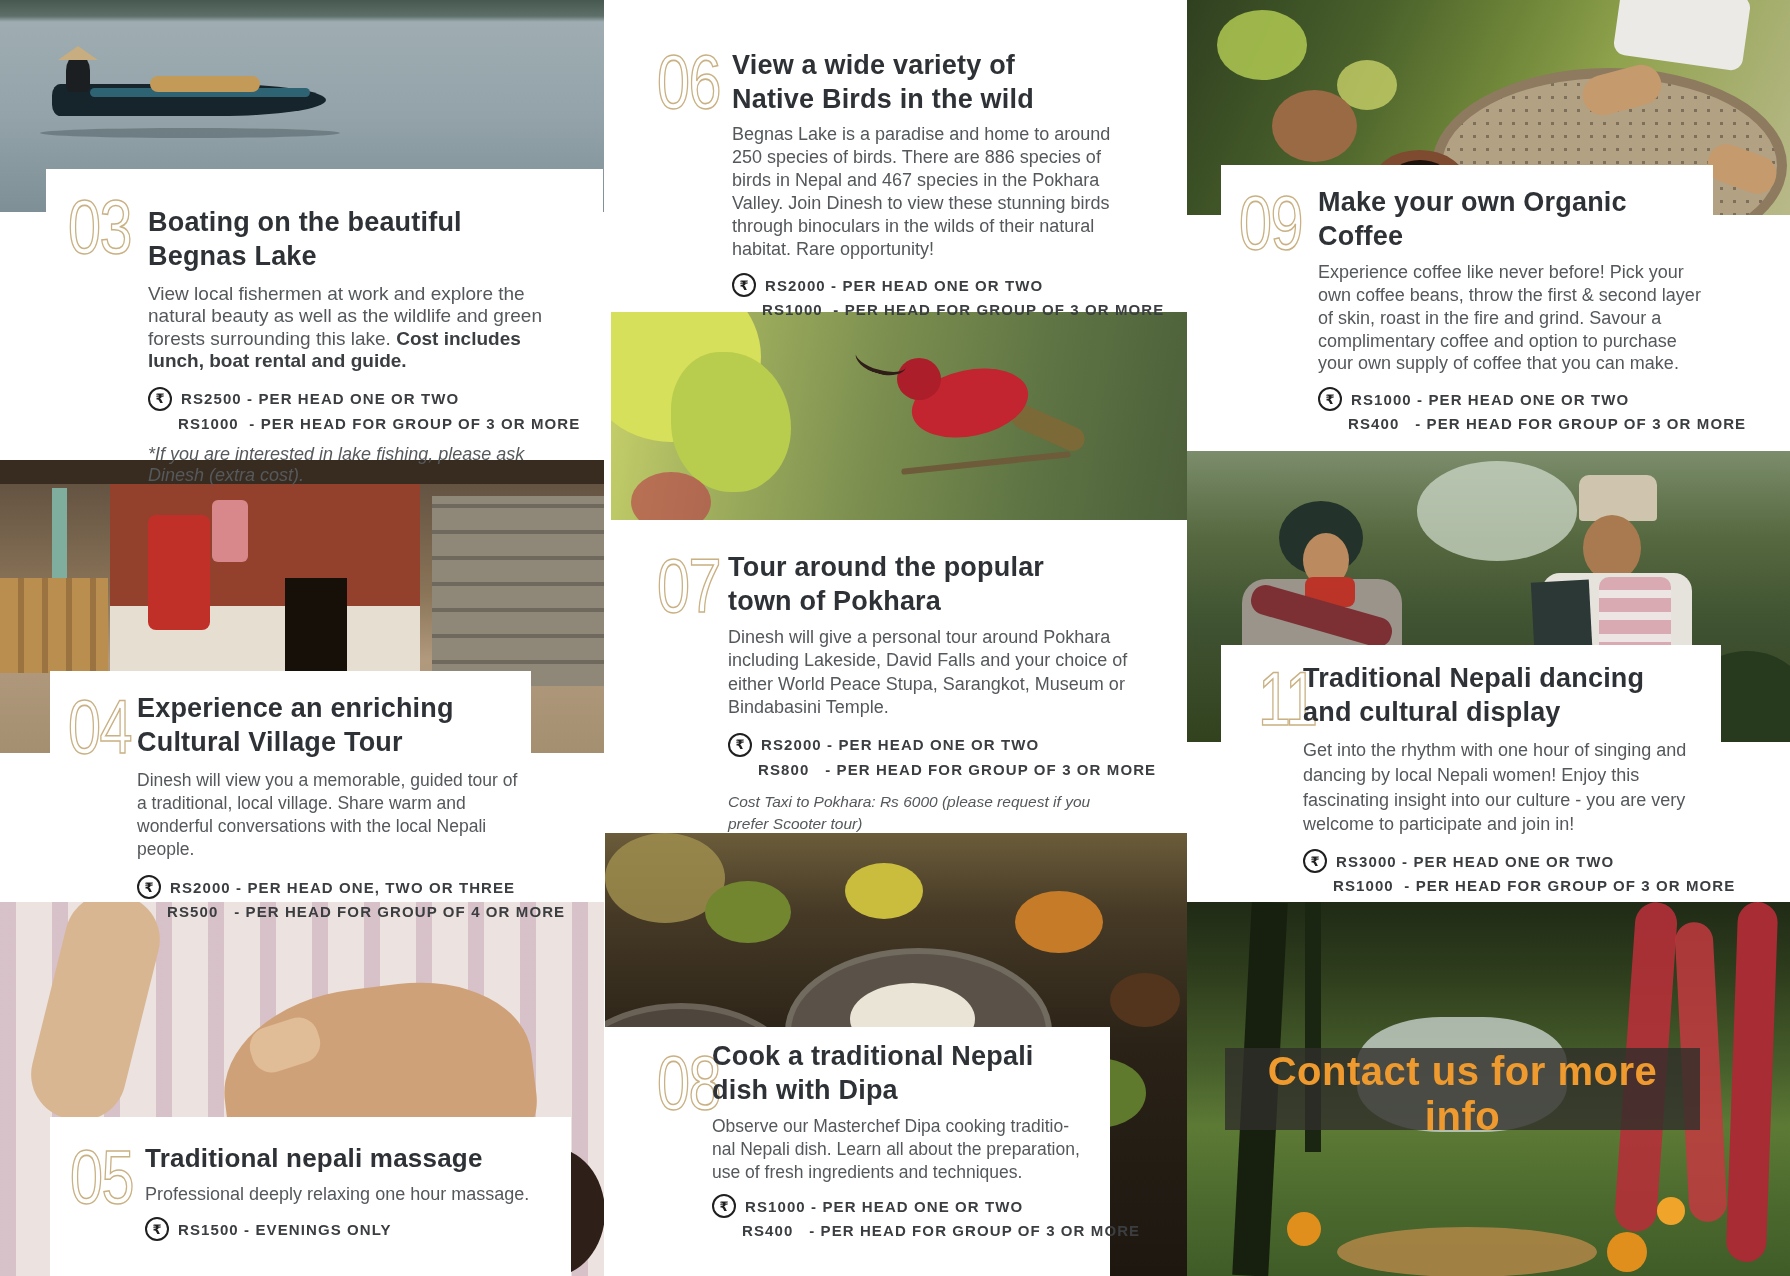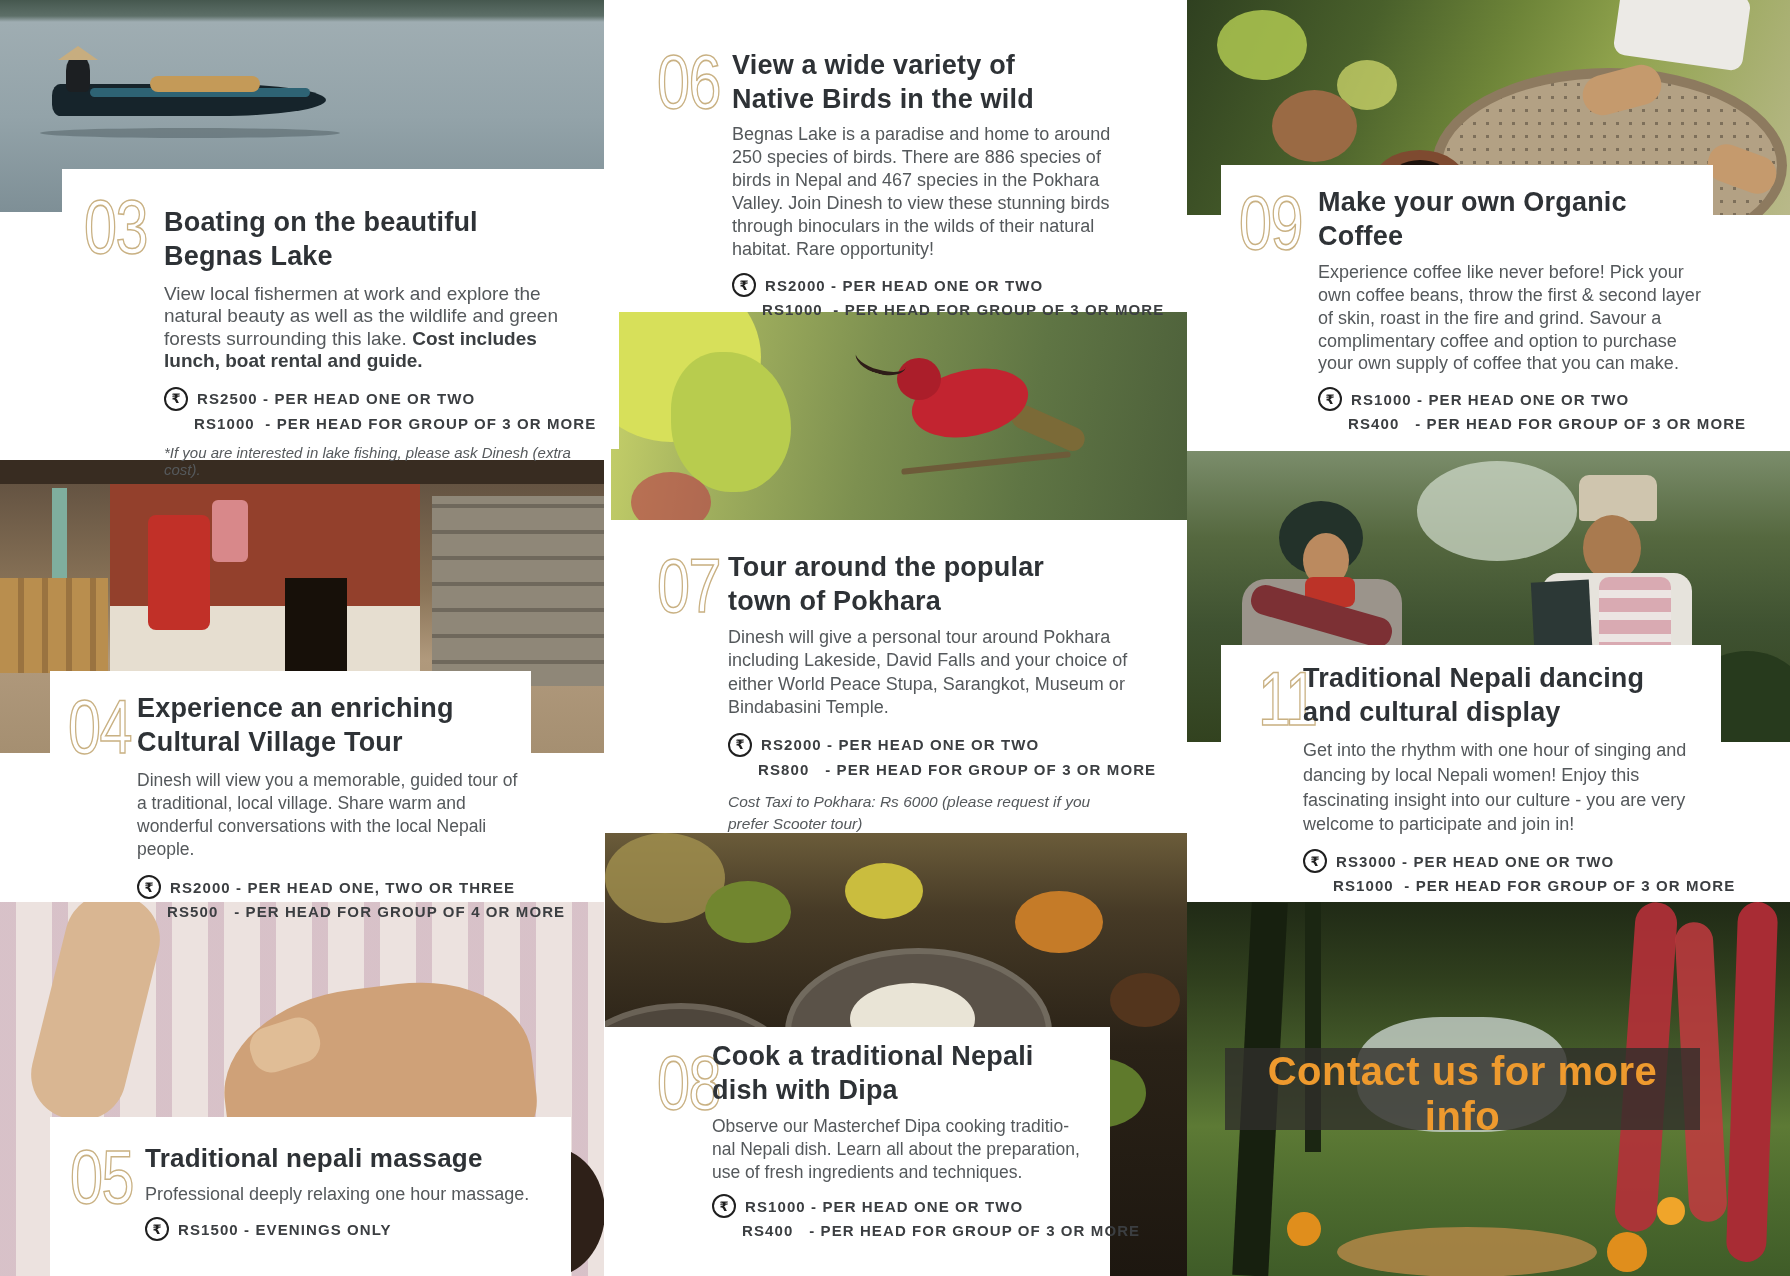--- a/index.html
+++ b/index.html
@@ -36,35 +36,35 @@
   <div class="photo" style="left:0;top:0;width:604px;height:212px;
               background:linear-gradient(180deg,#46584f 0,#5d6f68 16px,#9fadb2 22px,#93a3a9 55%,#7e8f96 100%);">
     <div class="abs" style="left:40px;top:128px;width:300px;height:10px;background:rgba(25,38,44,.28);border-radius:50%;"></div>
     <div class="abs" style="left:52px;top:84px;width:274px;height:32px;background:#16242b;border-radius:12px 55% 55% 12px / 50% 70% 70% 50%;"></div>
     <div class="abs" style="left:90px;top:88px;width:220px;height:9px;background:#2e6374;border-radius:6px;"></div>
     <div class="abs" style="left:150px;top:76px;width:110px;height:16px;background:#c49a58;border-radius:8px;"></div>
     <div class="abs" style="left:66px;top:56px;width:24px;height:36px;background:#1c1f22;border-radius:40% 40% 20% 20%;"></div>
     <div class="abs" style="left:58px;top:46px;width:0;height:0;border-left:20px solid transparent;border-right:20px solid transparent;border-bottom:14px solid #c7ad7f;"></div>
   </div>
 
-  <section class="card" style="left:62px;top:169px;width:557px;height:280px;">
+  <section class="card" style="left:46px;top:169px;width:557px;height:280px;">
     <div class="num" style="left:22px;top:24px;">03</div>
     <div class="content" style="margin-left:102px;padding-top:36px;">
       <h2 class="title" style="width:360px;">Boating on the beautiful Begnas Lake</h2>
       <p class="bodytxt" style="margin-top:10px;width:408px;font-size:19px;line-height:1.18;">
         <span>View local fishermen at work and explore the natural beauty as well as the wildlife and green forests surrounding this lake. </span><b>Cost includes lunch, boat rental and guide.</b>
       </p>
       <div class="price-row first">
         <span class="rupee-icon">₹</span>
         <span class="price-text">RS2500 - PER HEAD ONE OR TWO</span>
       </div>
       <div class="price-row cont">
         <span class="price-text">RS1000  - PER HEAD FOR GROUP OF 3 OR MORE</span>
       </div>
-      <p class="note" style="margin-top:12px;font-size:15px;width:430px;">*If you are interested in lake fishing, please ask Dinesh (extra cost).</p>
+      <p class="note" style="margin-top:12px;font-size:18px;width:430px;">*If you are interested in lake fishing, please ask Dinesh (extra cost).</p>
     </div>
   </section>
 
   <div class="photo" style="left:0;top:460px;width:604px;height:293px;
               background:linear-gradient(180deg,#5c4c3d 0,#8a7458 45%,#b0997c 68%,#a58f71 100%);">
     <div class="abs" style="left:0;top:0;width:604px;height:24px;background:#382c21;"></div>
     <div class="abs" style="left:110px;top:24px;width:310px;height:122px;background:#93402c;"></div>
     <div class="abs" style="left:110px;top:146px;width:310px;height:84px;background:#e6ded0;"></div>
     <div class="abs" style="left:285px;top:118px;width:62px;height:112px;background:#171009;"></div>
     <div class="abs" style="left:52px;top:28px;width:15px;height:205px;background:#7fae9e;"></div>

